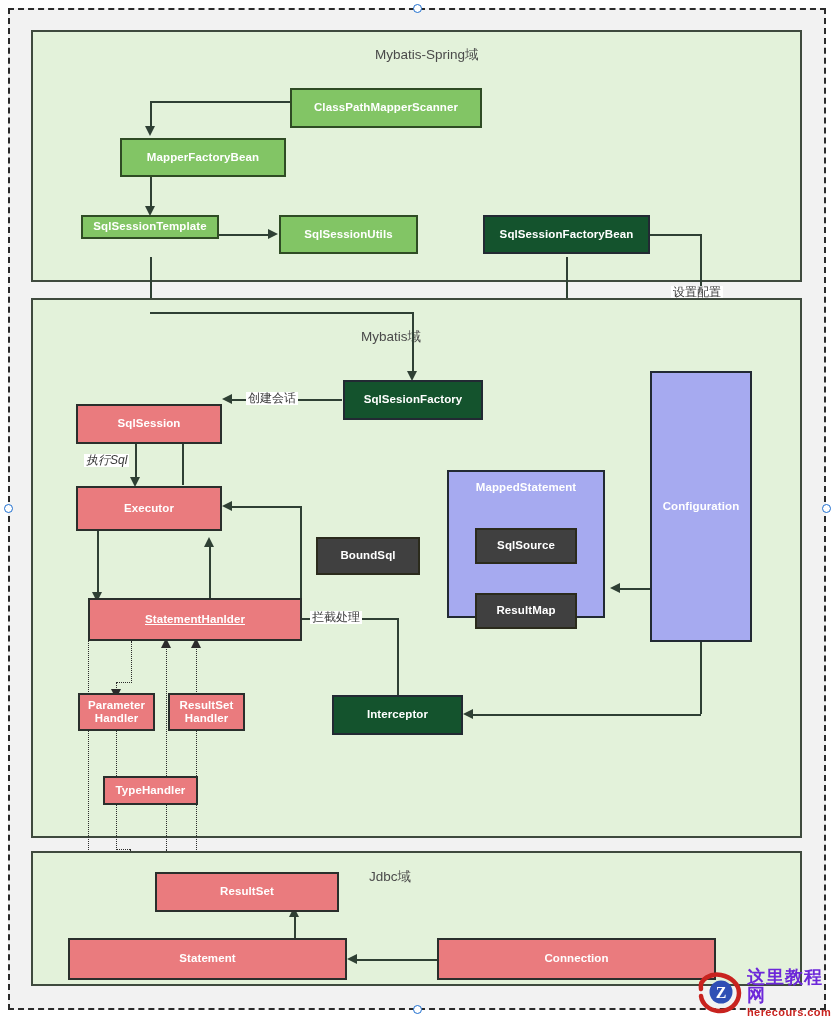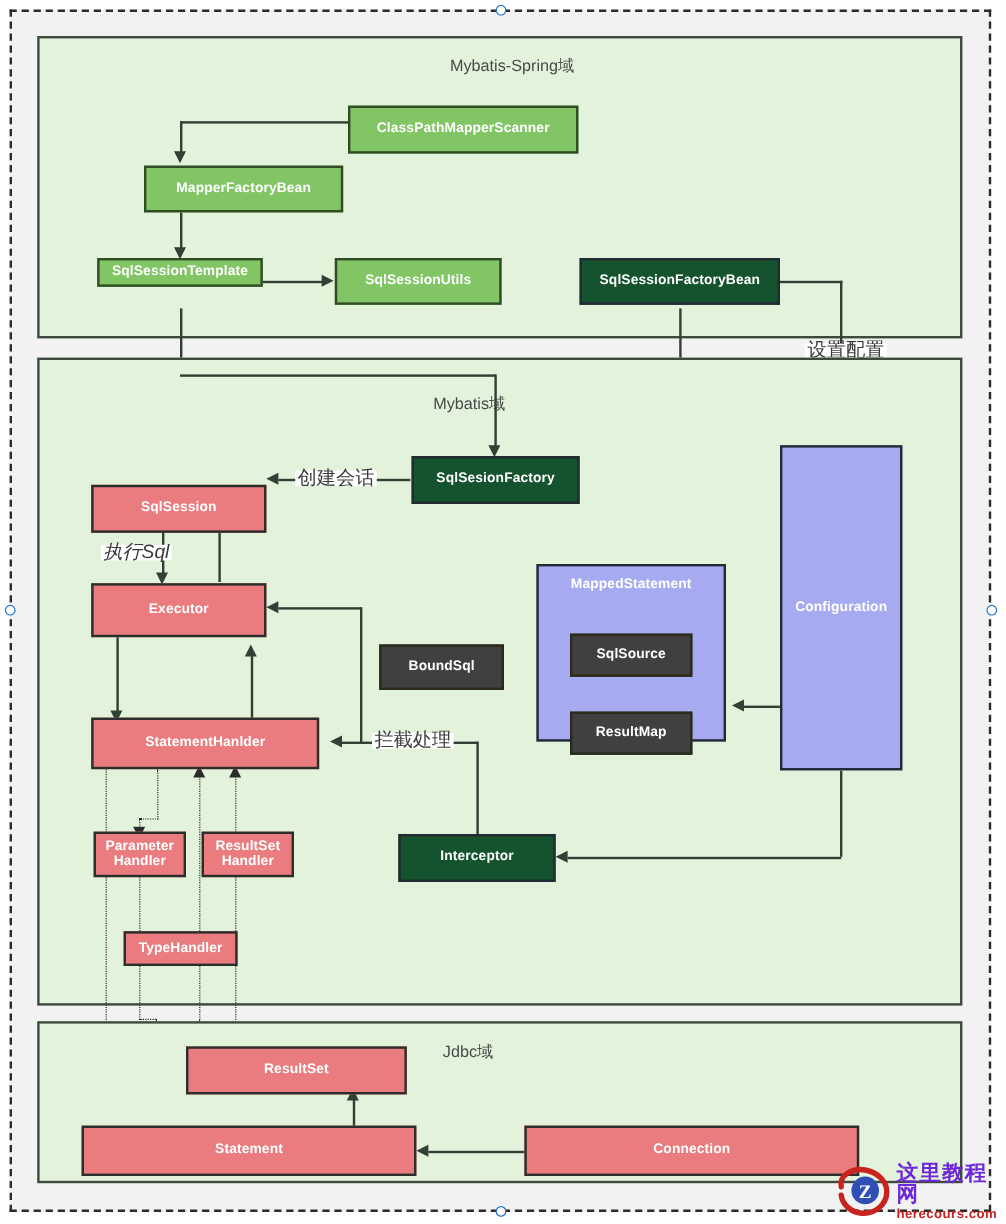--- a/index.html
+++ b/index.html
@@ -39,21 +39,21 @@
   .arr.down{border-left:5.5px solid transparent;border-right:5.5px solid transparent;border-top:10px solid #2f4034;}
   .arr.up{border-left:5.5px solid transparent;border-right:5.5px solid transparent;border-bottom:10px solid #2f4034;}
   .arr.left{border-top:5.5px solid transparent;border-bottom:5.5px solid transparent;border-right:10px solid #2f4034;}
   .arr.right{border-top:5.5px solid transparent;border-bottom:5.5px solid transparent;border-left:10px solid #2f4034;}
   
   .arr.hollow-down{border-left:6px solid transparent;border-right:6px solid transparent;border-top:11px solid #2b2b2b;
       position:absolute;}
   .arr.hollow-down::after{content:"";position:absolute;left:-4px;top:-11px;
       border-left:4px solid transparent;border-right:4px solid transparent;border-top:8px solid #e3f2da;}
 
-  .elabel{position:absolute;background:#ffffff;color:#3a3a3a;font-size:16px;
+  .elabel{position:absolute;background:#ffffff;color:#3a3a3a;font-size:12px;
      padding:0 2px;white-space:nowrap;line-height:13px;}
 
   
   .wm{position:absolute;display:flex;align-items:center;gap:4px;}
   .wm-badge{position:relative;width:46px;height:44px;}
   .wm-text{display:flex;flex-direction:column;line-height:1;}
   .wm-cn{color:#6d28d9;font-size:18px;font-weight:bold;letter-spacing:1px;}
   .wm-en{color:#c8231f;font-size:11px;font-weight:bold;letter-spacing:.4px;margin-top:3px;}
 </style>
 </head>
@@ -169,21 +169,21 @@
   <div class="node plain" style="left:447px;top:470px;width:158px;height:148px;justify-content:center;">
     <span>MappedStatement</span>
   </div>
   <div class="node olive" style="left:475px;top:528px;width:102px;height:36px;">SqlSource</div>
   <div class="node olive" style="left:475px;top:593px;width:102px;height:36px;">ResultMap</div>
 
   <div class="node plain" style="left:650px;top:371px;width:102px;height:271px;justify-content:center;align-items:center;padding-top:0;">
     <span>Configuration</span>
   </div>
 
-  <div class="node red" style="left:76px;top:598px;width:190px;height:43px;">StatementHanlder</div>
+  <div class="node red" style="left:88px;top:598px;width:214px;height:43px;text-decoration:underline;">StatementHanlder</div>
 
   <div class="node red" style="left:78px;top:693px;width:77px;height:38px;flex-direction:column;">
     <span>Parameter</span>
     <span>Handler</span>
   </div>
   <div class="node red" style="left:168px;top:693px;width:77px;height:38px;flex-direction:column;">
     <span>ResultSet</span>
     <span>Handler</span>
   </div>
   <div class="node red" style="left:103px;top:776px;width:95px;height:29px;">TypeHandler</div>

